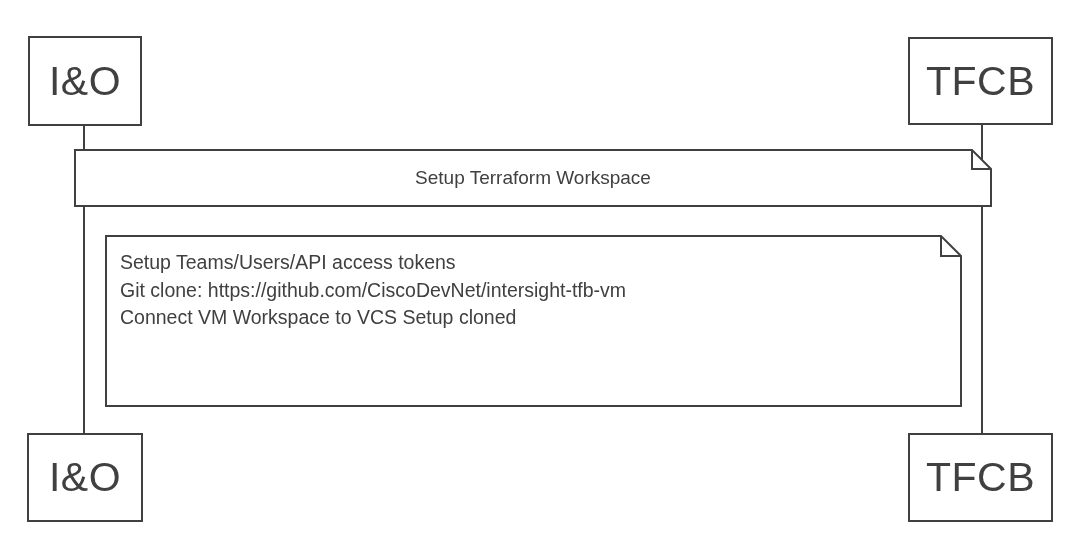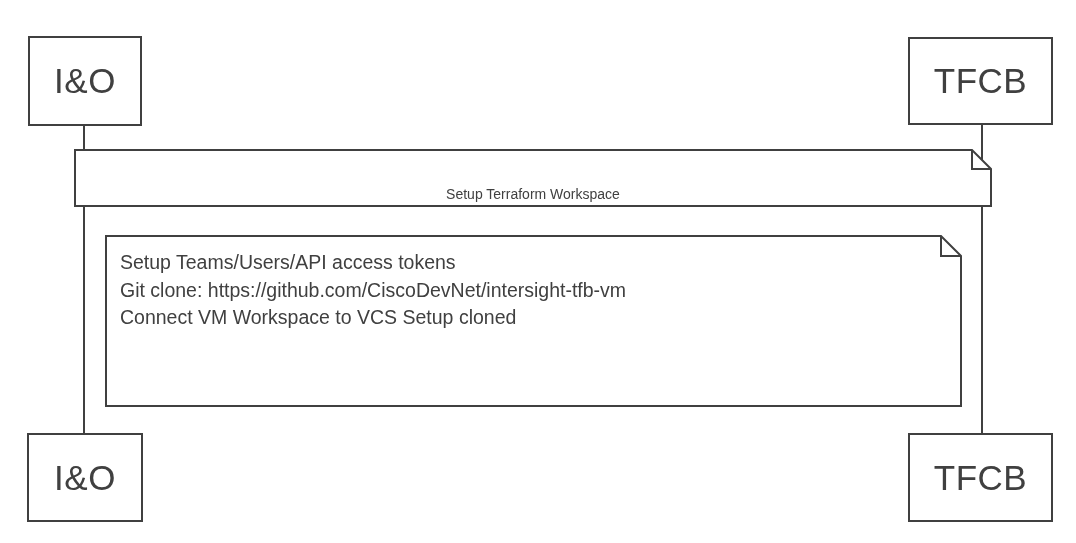--- a/index.html
+++ b/index.html
@@ -18,21 +18,21 @@
   }
   
   .actor {
     position: absolute;
     box-sizing: border-box;
     border: 2px solid #404040;
     background: #ffffff;
     display: flex;
     align-items: center;
     justify-content: center;
-    font-size: 35px;
+    font-size: 41px;
     letter-spacing: 0.5px;
     z-index: 3;
   }
   .actor-tl { left: 28px;  top: 36px;  width: 114px; height: 90px; }
   .actor-tr { left: 908px; top: 37px;  width: 145px; height: 88px; }
   .actor-bl { left: 27px;  top: 433px; width: 116px; height: 89px; }
   .actor-br { left: 908px; top: 433px; width: 145px; height: 89px; }
   
   .lifeline {
     position: absolute;
@@ -53,27 +53,27 @@
   }
   .banner svg, .bignote svg {
     position: absolute;
     left: 0;
     top: 0;
     display: block;
   }
   .banner-label {
     position: absolute;
     left: 0;
-    top: 16px;
+    top: 0;
     width: 100%;
     height: 100%;
     display: flex;
     align-items: center;
     justify-content: center;
-    font-size: 14px;
+    font-size: 19px;
   }
   
   .bignote {
     position: absolute;
     left: 105px;
     top: 235px;
     width: 1028px;
     height: 172px;
     z-index: 2;
     border-radius: 9px;

